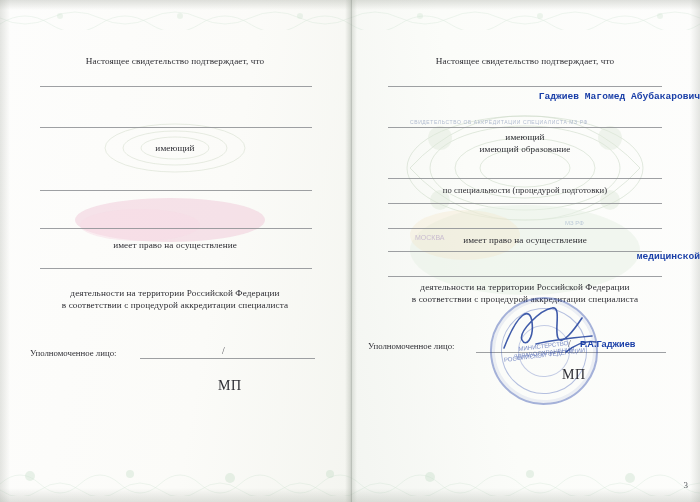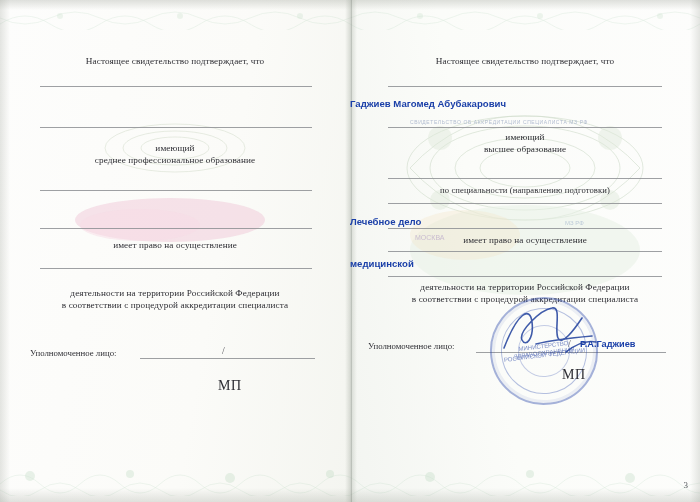--- a/index.html
+++ b/index.html
@@ -100,27 +100,26 @@
   .line-text.small { font-size: 8.6px; }
   .rule {
     position: absolute;
     height: 0;
     border-top: 1px solid #8d8f93;
     opacity: 0.85;
   }
   .filled {
     position: absolute;
     width: 100%;
-    text-align: left;
-    font-family: Liberation Sans, sans-serif;
+    text-align: right;
+    font-family: Liberation Mono, monospace;
     font-weight: bold;
     font-size: 9.6px;
     color: #1a3fa8;
     white-space: nowrap;
-    margin-top: 7px;
   }
   .filled.small { font-size: 9px; }
 
   .auth-label {
     position: absolute;
     font-size: 8.8px;
     color: #2d2d33;
     white-space: nowrap;
   }
   .mp {
@@ -278,21 +277,20 @@
   <div class="col col-left">
 
     <div class="line-text" style="top:56px;">Настоящее свидетельство подтверждает, что</div>
 
     <div class="rule" style="left:40px; width:272px; top:86px;"></div>
     <div class="filled" style="top:92px;"></div>
 
     <div class="rule" style="left:40px; width:272px; top:127px;"></div>
 
     <div class="line-text" style="top:143px;">имеющий</div>
-    <div class="line-text" style="top:155px;">среднее профессиональное образование</div>
 
     <div class="rule" style="left:40px; width:272px; top:190px;"></div>
     <div class="filled small" style="top:196px;"></div>
 
     <div class="rule" style="left:40px; width:272px; top:228px;"></div>
 
     <div class="line-text" style="top:240px;">имеет право на осуществление</div>
 
     <div class="rule" style="left:40px; width:272px; top:268px;"></div>
     <div class="filled small" style="top:274px;"></div>
@@ -311,27 +309,26 @@
   <div class="col col-right">
 
     <div class="line-text" style="top:56px;">Настоящее свидетельство подтверждает, что</div>
 
     <div class="rule" style="left:38px; width:274px; top:86px;"></div>
     <div class="filled" style="top:91px;">Гаджиев Магомед Абубакарович</div>
 
     <div class="rule" style="left:38px; width:274px; top:127px;"></div>
 
     <div class="line-text" style="top:132px;">имеющий</div>
-    <div class="line-text" style="top:144px;">высшее образование</div>
+    <div class="line-text" style="top:144px;">имеющий образование</div>
 
     <div class="rule" style="left:38px; width:274px; top:178px;"></div>
-    <div class="line-text small" style="top:185px;">по специальности (направлению подготовки)</div>
+    <div class="line-text small" style="top:185px;">по специальности (процедурой подготовки)</div>
 
     <div class="rule" style="left:38px; width:274px; top:203px;"></div>
-    <div class="filled" style="top:209px;">Лечебное дело</div>
 
     <div class="rule" style="left:38px; width:274px; top:228px;"></div>
     <div class="line-text" style="top:235px;">имеет право на осуществление</div>
 
     <div class="rule" style="left:38px; width:274px; top:251px;"></div>
     <div class="filled" style="top:251px;">медицинской</div>
 
     <div class="rule" style="left:38px; width:274px; top:276px;"></div>
     <div class="line-text" style="top:282px;">деятельности на территории Российской Федерации</div>
     <div class="line-text" style="top:294px;">в соответствии с процедурой аккредитации специалиста</div>

